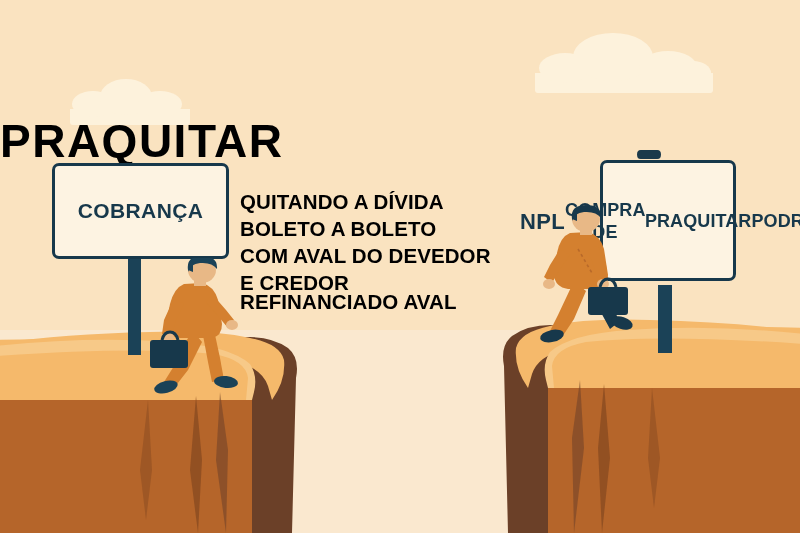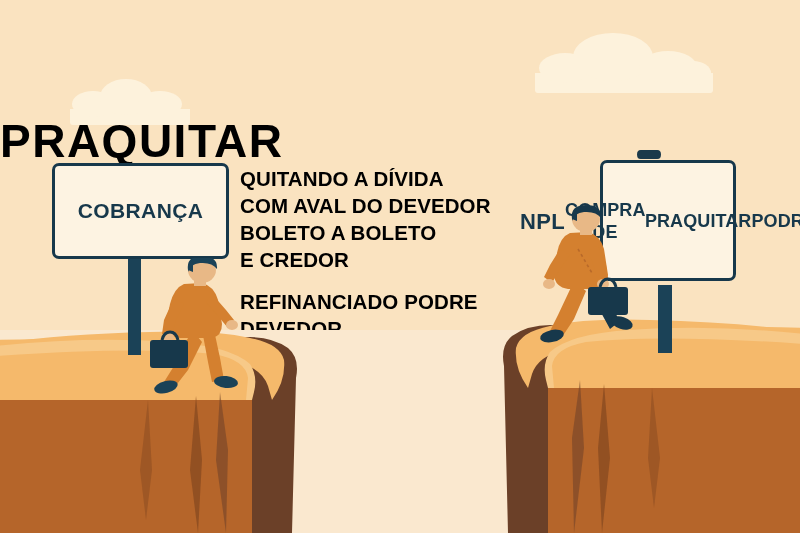--- a/index.html
+++ b/index.html
@@ -83,21 +83,21 @@
   .cloud-right .base { left: 0; bottom: 0; width: 178px; height: 20px; }
   .cloud-right .p1 { left: 4px;   bottom: 10px; width: 52px; height: 30px; }
   .cloud-right .p2 { left: 38px;  bottom: 12px; width: 80px; height: 48px; }
   .cloud-right .p3 { left: 104px; bottom: 10px; width: 58px; height: 32px; }
   .cloud-right .p4 { left: 140px; bottom: 8px;  width: 36px; height: 24px; }
   .title {
     position: absolute; left: 0; top: 118px; width: 800px;
     font-size: 46px; font-weight: 700; letter-spacing: 1.5px; line-height: 1;
   }
   .sub {
-    position: absolute; left: 240px; top: 165px; width: 320px;
+    position: absolute; left: 240px; top: 188px; width: 320px;
     font-size: 20.5px; font-weight: 700; line-height: 1.32; letter-spacing: .1px;
   }
   .sub2 {
     position: absolute; left: 240px; top: 288px; width: 320px;
     font-size: 20.5px; font-weight: 700; line-height: 1.32; letter-spacing: .1px;
   }
 
   
   .person { position: absolute; z-index: 7; }
   .person-left  { left: 140px; top: 258px; width: 110px; height: 140px; }
@@ -182,28 +182,27 @@
     <div class="npl">NPL</div>
     <div class="line">COMPRA DE</div>
     <div class="line">PRAQUITAR</div>
     <div class="line">PODRE</div>
   </div>
 
   <div class="title">PRAQUITAR</div>
 
   <div class="sub">
     <div>QUITANDO A DÍVIDA</div>
+    <div>BOLETO A BOLETO</div>
     <div>COM AVAL DO DEVEDOR</div>
-    <div>BOLETO A BOLETO</div>
     <div>E CREDOR</div>
   </div>
 
   <div class="sub2">
-    <div>REFINANCIADO PODRE</div>
-    <div>DEVEDOR</div>
+    <div>REFINANCIADO AVAL</div>
   </div>
 
   <svg class="person person-left" viewBox="0 0 110 140">
 
     <path d="M 52 72 L 34 108 L 24 124 L 34 130 L 48 112 L 62 84 Z" fill="#D4802F"></path>
 
     <path d="M 62 72 L 68 104 L 72 124 L 84 122 L 80 100 L 74 72 Z" fill="#D4802F"></path>
 
     <ellipse cx="26" cy="129" rx="12" ry="6" fill="#1B4257" transform="rotate(-14 26 129)"></ellipse>
 

